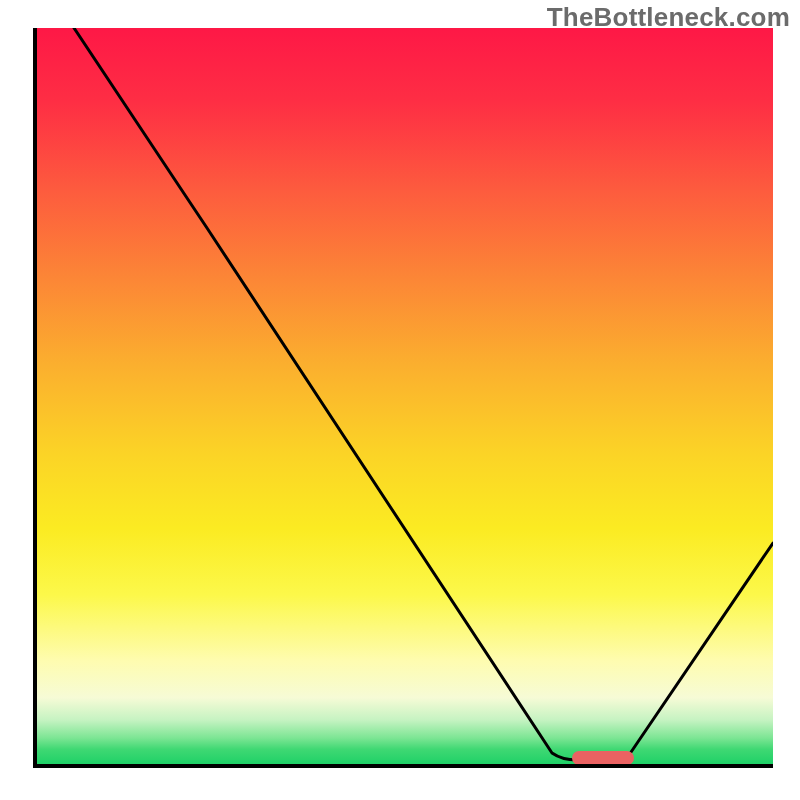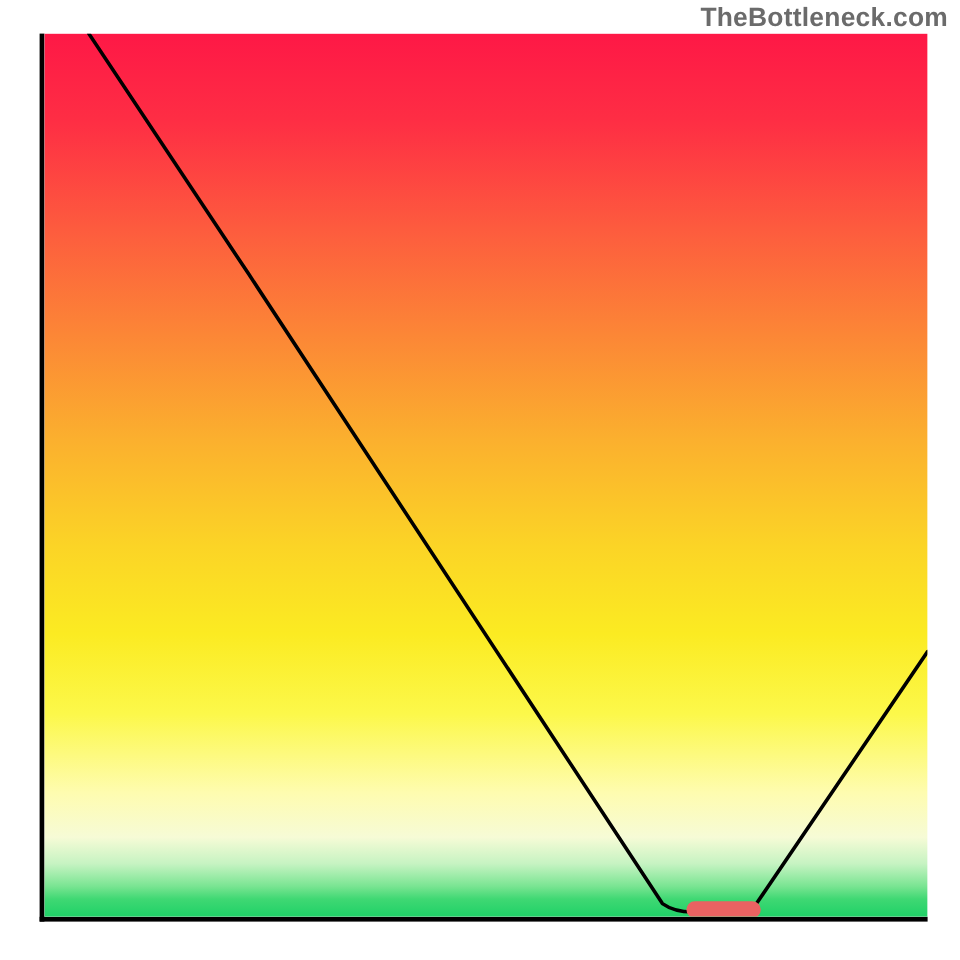--- a/index.html
+++ b/index.html
@@ -12,21 +12,21 @@
   }
   .canvas {
     position: relative;
     width: 800px;
     height: 800px;
   }
   .watermark {
     position: absolute;
     top: 2px;
     right: 10px;
-    font-size: 22px;
+    font-size: 26px;
     font-weight: 600;
     color: #6b6b6b;
     letter-spacing: 0.2px;
   }
   .plot-frame {
     position: absolute;
     left: 33px;
     top: 28px;
     width: 736px;
     height: 736px;

